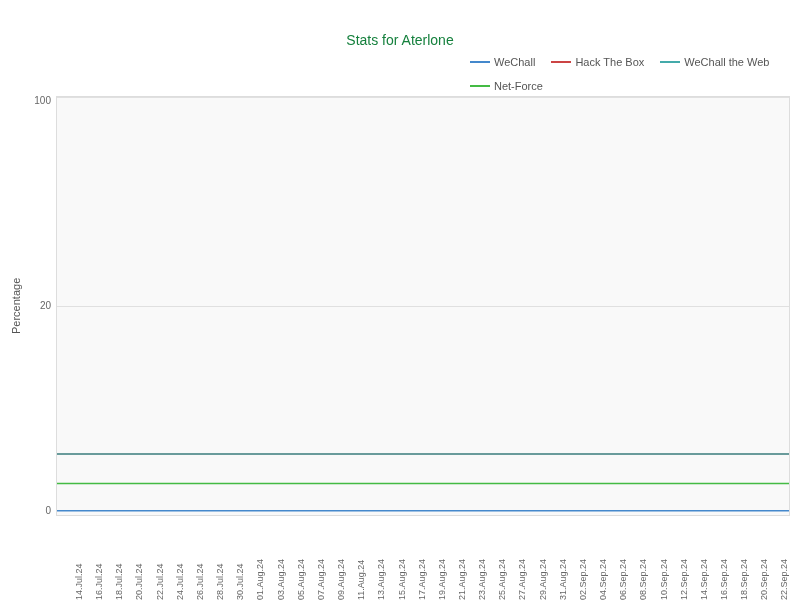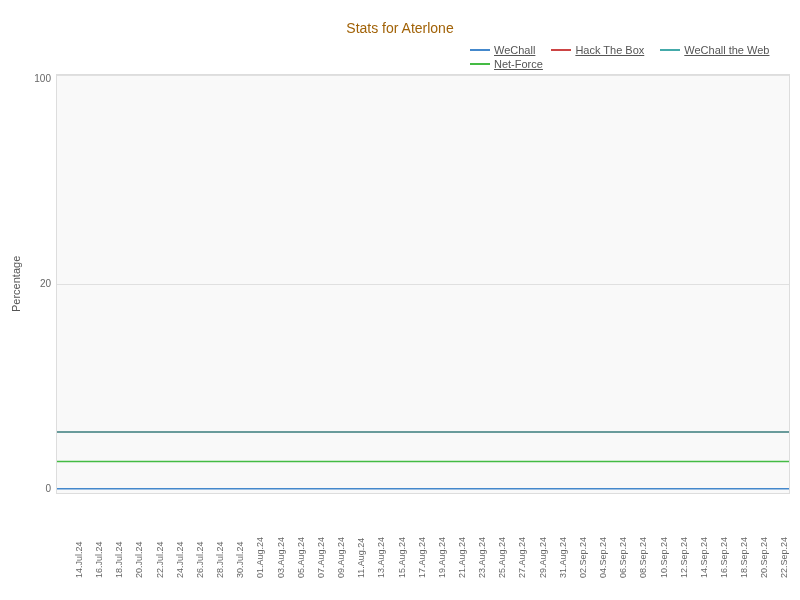--- a/index.html
+++ b/index.html
@@ -12,38 +12,38 @@
     }
     .chart-container {
       width: 800px;
       height: 600px;
       position: relative;
       padding: 20px 10px 10px 10px;
     }
     .chart-title {
       text-align: center;
       font-size: 14px;
-      color: #a16207;
+      color: #15803d;
       margin-bottom: 8px;
+      margin-top: 12px;
     }
     .legend {
       display: flex;
       flex-wrap: wrap;
       justify-content: flex-start;
       margin-left: 460px;
       margin-bottom: 4px;
       gap: 2px 16px;
     }
     .legend-item {
       display: flex;
       align-items: center;
       font-size: 11px;
       color: #555;
       gap: 4px;
-      text-decoration: underline;
     }
     .legend-line {
       width: 20px;
       height: 2px;
       display: inline-block;
     }
     .y-tick {
       font-size: 10px;
       color: #666;
       line-height: 1;
@@ -102,21 +102,21 @@
           <span class="legend-line" style="background:#cc4444;"></span>
           <span>Hack The Box</span>
         </div>
 
         <div class="legend-item">
           <span class="legend-line" style="background:#44aaaa;"></span>
           <span>WeChall the Web</span>
         </div>
 
     </div>
-    <div style="display:flex; gap:16px; margin-top:0;">
+    <div style="display:flex; gap:16px; margin-top:10px;">
 
         <div class="legend-item">
           <span class="legend-line" style="background:#44bb44;"></span>
           <span>Net-Force</span>
         </div>
 
     </div>
   </div>
 
   <div style="display:flex; align-items:flex-start; position:relative;">

